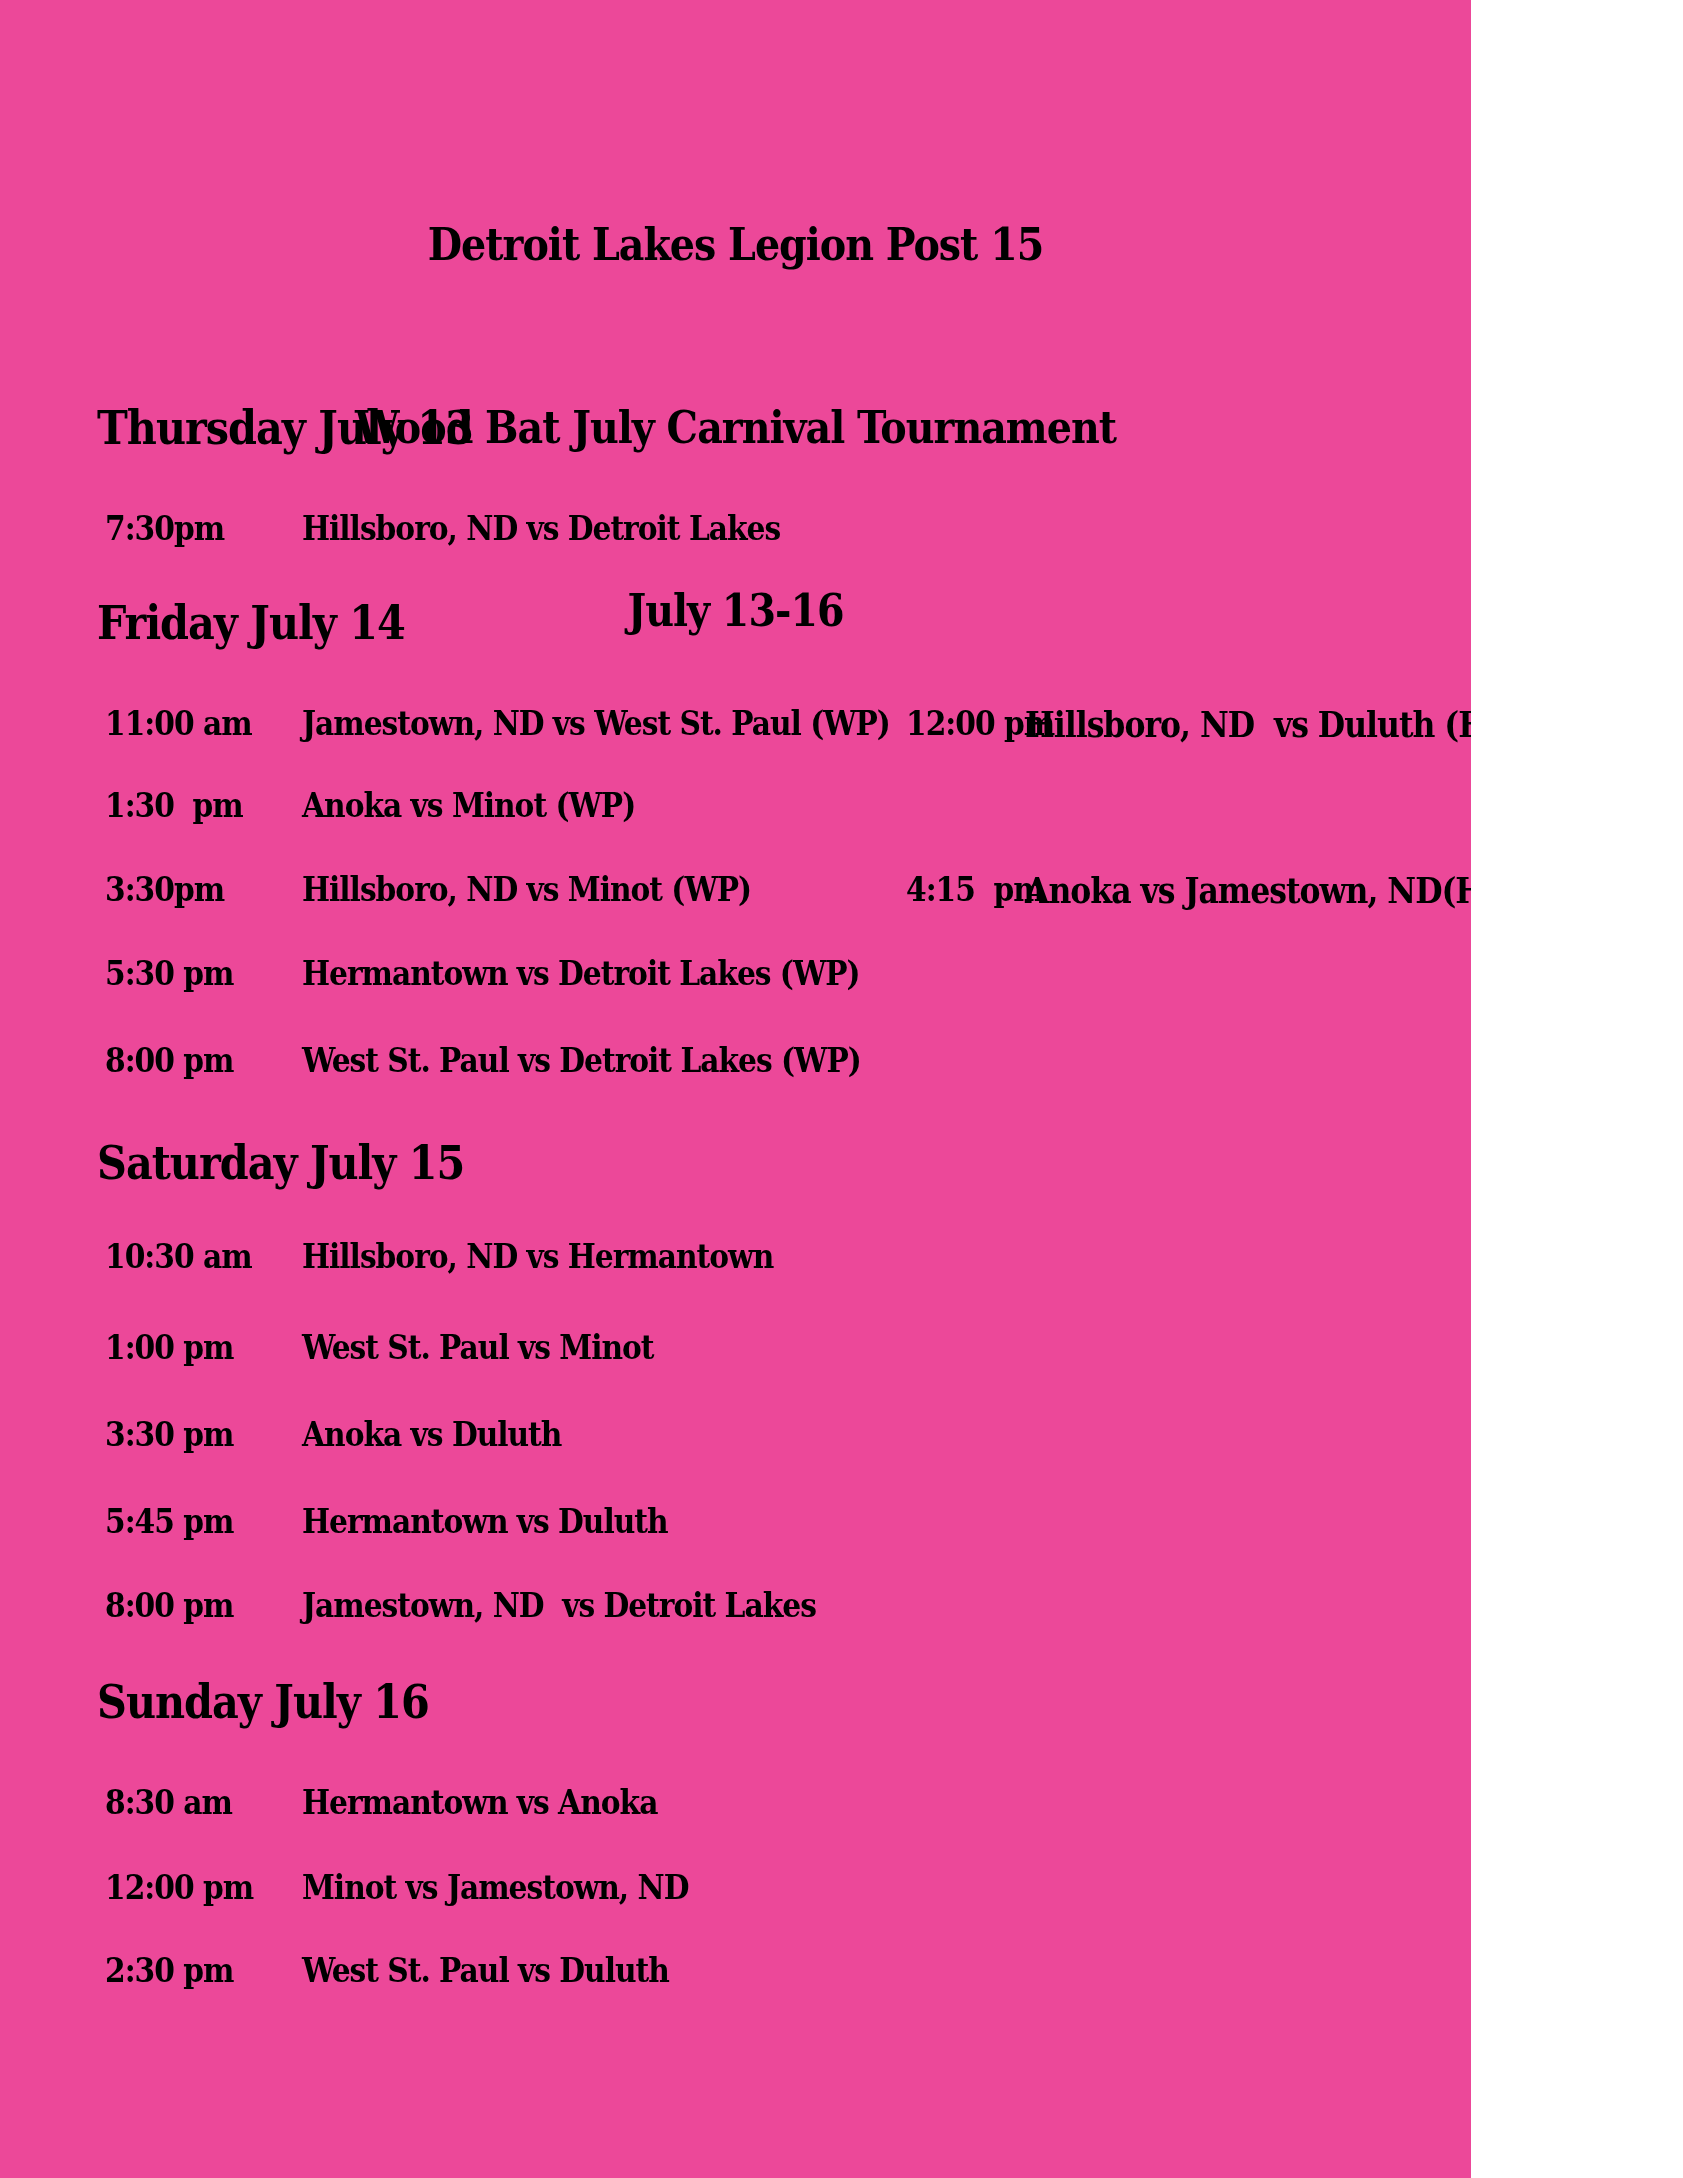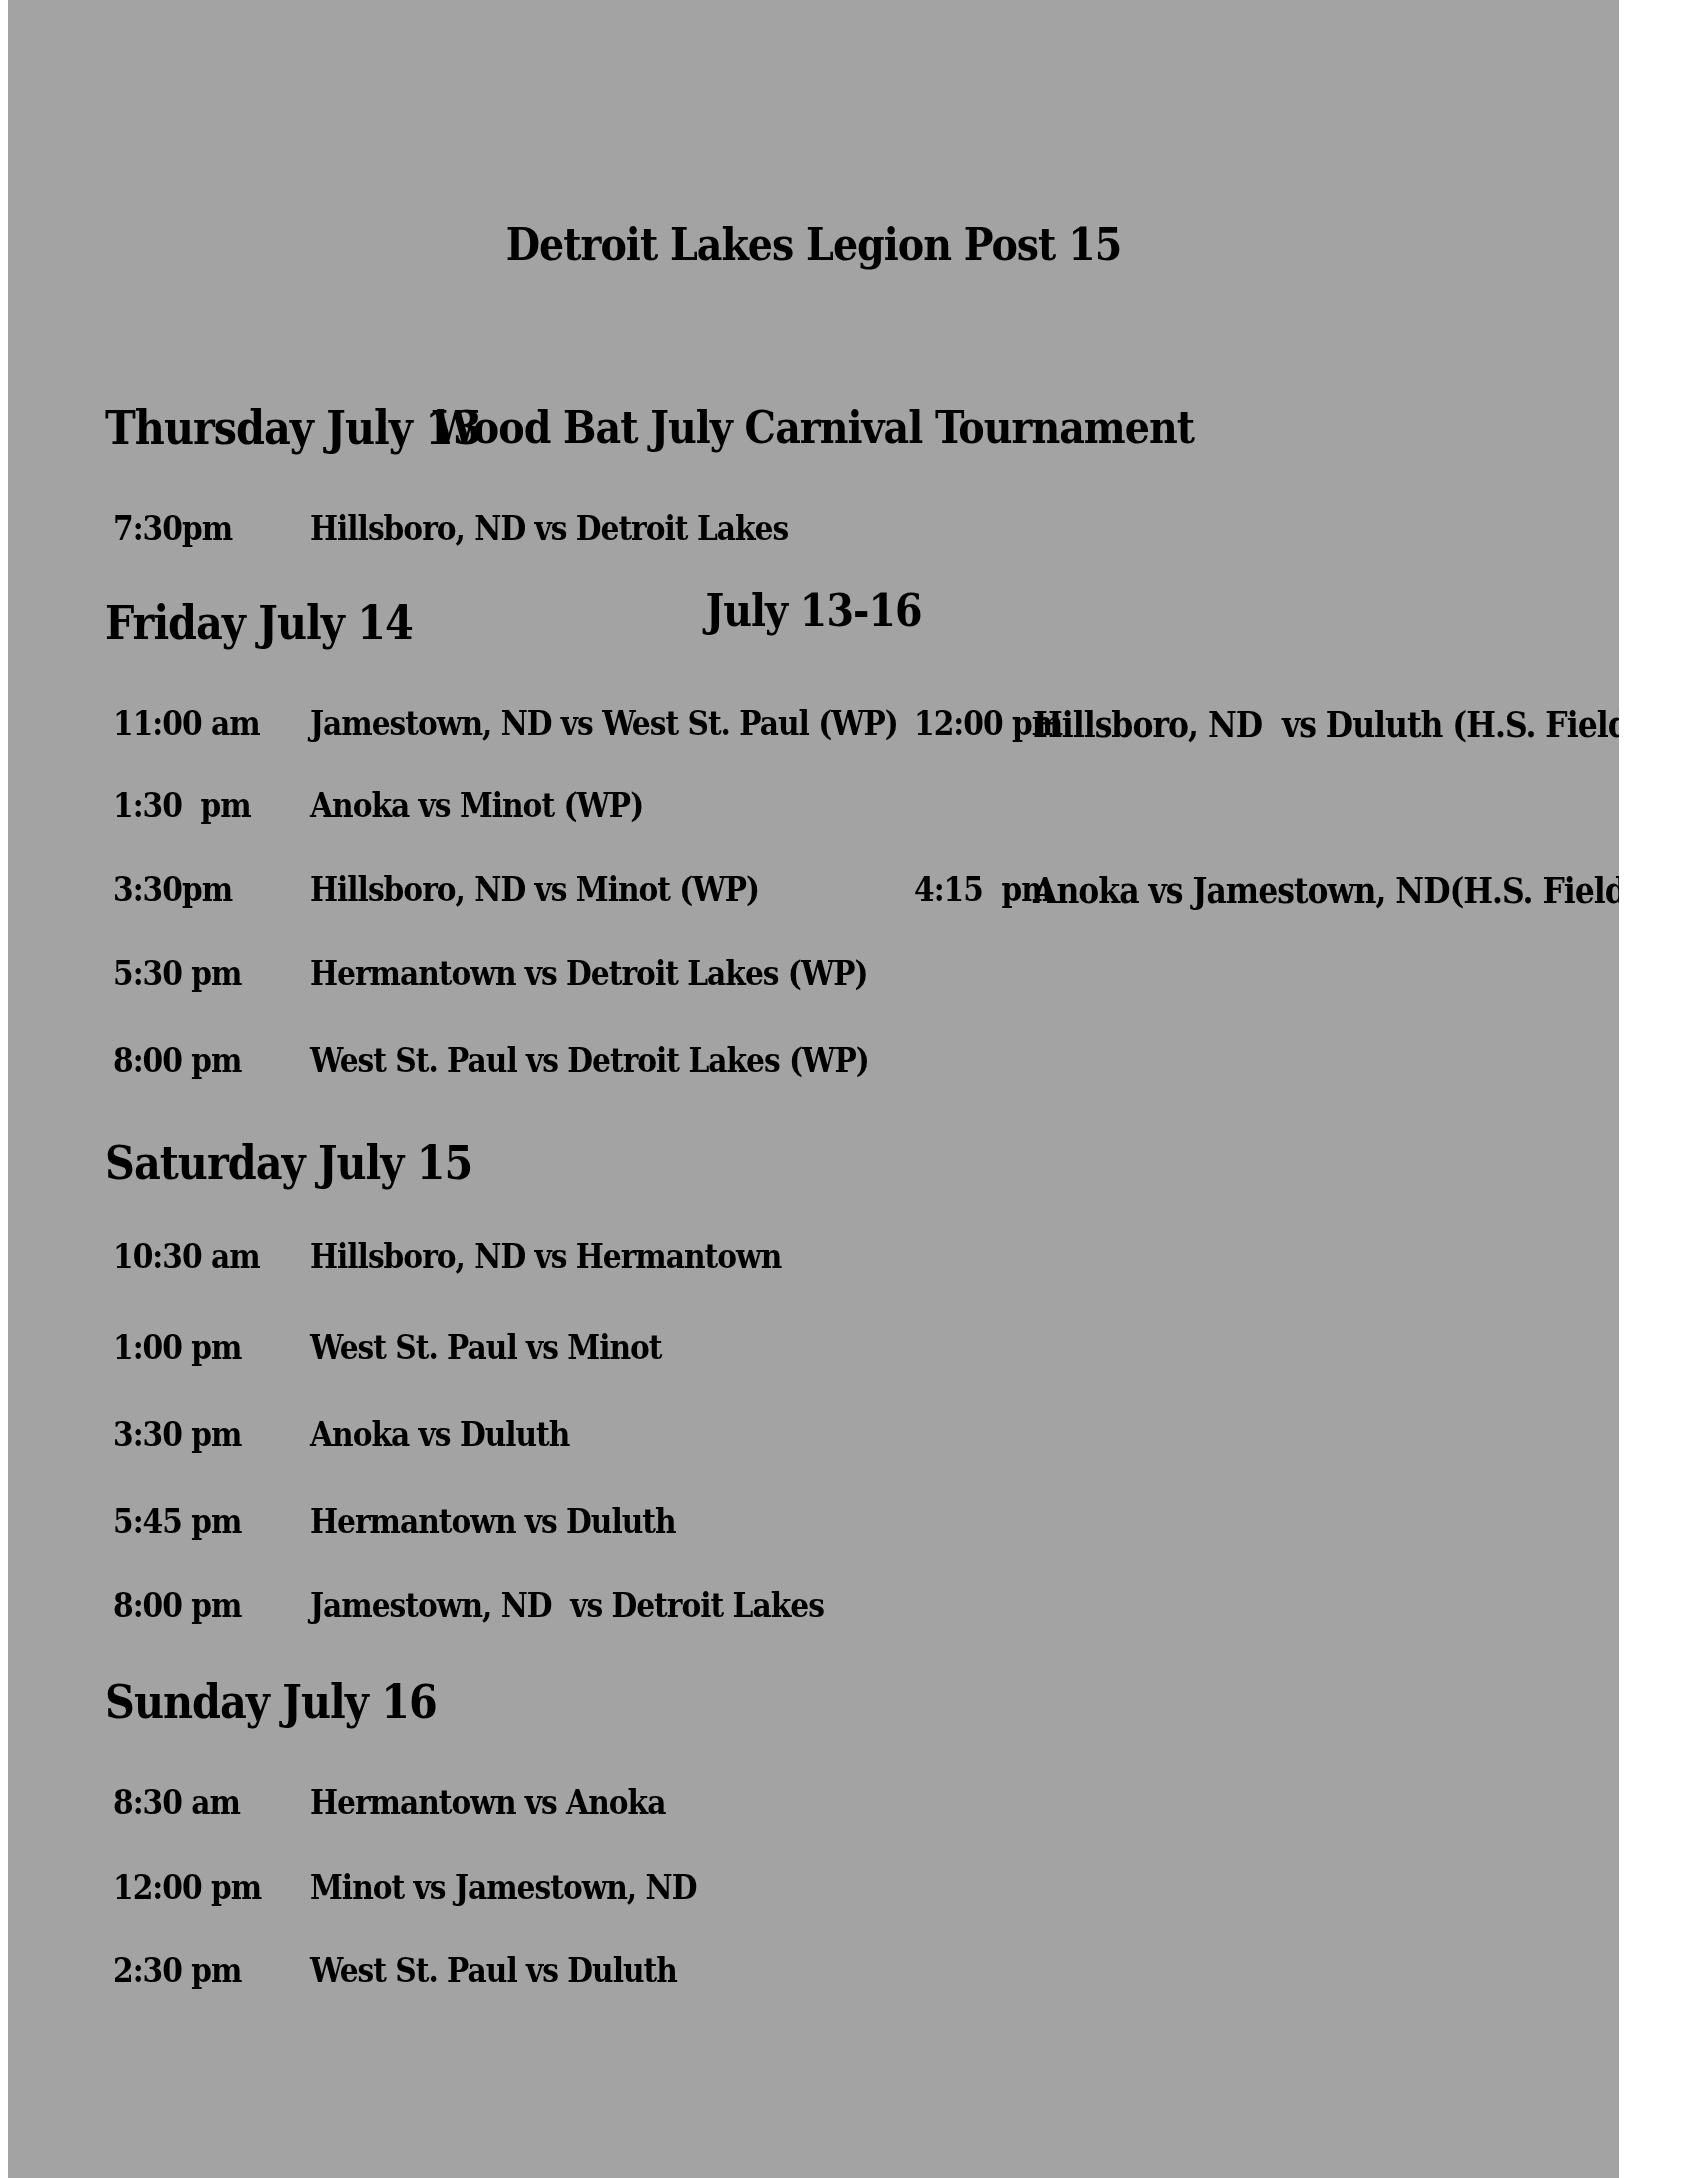--- a/index.html
+++ b/index.html
@@ -2,29 +2,28 @@
 <html><head>
 <meta charset="utf-8">
 <style>
   html, body {
     margin: 0;
     padding: 0;
     background: #ffffff;
   }
   .page {
     position: relative;
-    width: 1611px;
+    width: 1471px;
     height: 2178px;
-    background: #a3a3a3;
+    background: #ec4899;
     color: #000000;
     font-family: "DejaVu Serif", serif;
     font-weight: 700;
     font-stretch: condensed;
     overflow: hidden;
-    margin-left: 8px;
   }
   .doc-header {
     position: absolute;
     top: 92px;
     left: 0;
     width: 100%;
     text-align: center;
     font-size: 44px;
     line-height: 61px;
     letter-spacing: -1px;

